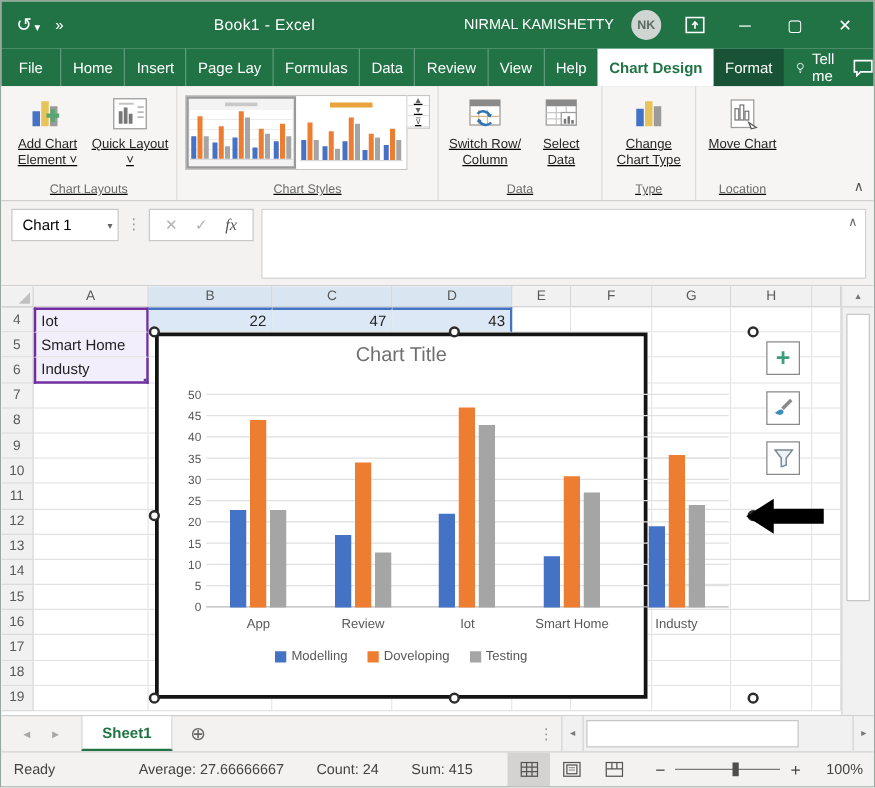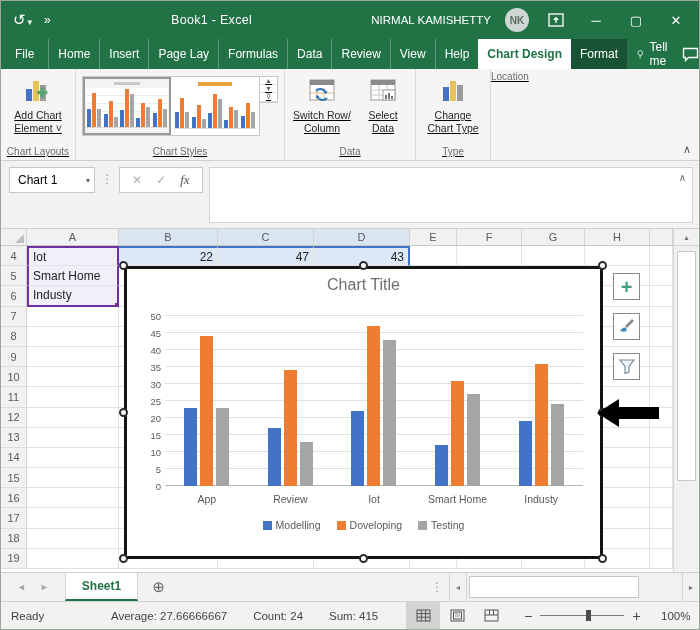--- a/index.html
+++ b/index.html
@@ -76,21 +76,21 @@
   .cell.purple.pbot::after { content:""; position:absolute; right:-3px; bottom:-3px; width:5px; height:5px; background:#7030a0; }
   .cell.blue { background:#dce8f5; border-top:2px solid #4472c4; }
   .cell.blue.bright { border-right:2px solid #4472c4; }
 
   
   .vscroll { position:absolute; top:0; right:0; width:26px; bottom:0; background:#f1f1f1; border-left:1px solid #d4d4d4; }
   .vscroll .varr { height:17px; background:#f1f1f1; border-bottom:1px solid #d4d4d4; display:flex; align-items:center; justify-content:center; font-size:7px; color:#777; cursor:pointer; }
   .vthumb { position:absolute; left:3px; right:3px; top:22px; height:230px; background:#fff; border:1px solid #c6c6c6; border-radius:1px; }
 
   
-  .chart { position:absolute; left:123px; top:37px; width:479px; height:293px; background:#fff; border:3px solid #141414; z-index:5; }
+  .chart { position:absolute; left:123px; top:37px; width:394px; height:293px; background:#fff; border:3px solid #141414; z-index:5; }
   .chart-title { position:absolute; top:7px; left:0; right:0; text-align:center; font-size:16px; color:#6f6f6f; }
   .plot { position:absolute; left:38px; top:47px; width:418px; height:170px; }
   .gline { position:absolute; left:0; right:0; height:1px; background:#e0e0e0; }
   .gline.zero { background:#b9b9b9; }
   .bars { position:absolute; inset:0; display:flex; align-items:flex-end; }
   .bgroup { flex:1; display:flex; align-items:flex-end; justify-content:center; gap:3px; height:100%; }
   .bar { width:13px; }
   .ylab { position:absolute; font-size:9.5px; color:#595959; width:26px; text-align:right; left:8px; }
   .cats { position:absolute; left:38px; top:224px; width:418px; display:flex; }
   .cat { flex:1; text-align:center; font-size:10.5px; color:#595959; }
@@ -195,20 +195,35 @@
           <span class="bicon">
             <svg width="30" height="28" viewBox="0 0 30 28">
                 <rect x="3" y="12" width="6" height="12" fill="#4472c4"></rect>
                 <rect x="10" y="4" width="6" height="20" fill="#e8c35a"></rect>
                 <rect x="17" y="8" width="6" height="16" fill="#9b9b9b"></rect>
                 <path d="M23 17 h4 v4 h4 v4 h-4 v4 h-4 v-4 h-4 v-4 h4 z" transform="translate(-2,-4) scale(0.85)" fill="#57a773"></path>
               </svg>
           </span>
           <span class="btext">Add Chart Element ˅</span>
         </div>
+        <div class="bigbtn">
+          <span class="bicon">
+            <svg width="30" height="28" viewBox="0 0 30 28">
+                <rect x="2" y="2" width="26" height="24" fill="#fff" stroke="#9b9b9b"></rect>
+                <path d="M6 6 h12" stroke="#c4c4c4" stroke-width="1.5"></path>
+                <rect x="6" y="12" width="3" height="10" fill="#777"></rect>
+                <rect x="10" y="9" width="3" height="13" fill="#777"></rect>
+                <rect x="14" y="14" width="3" height="8" fill="#777"></rect>
+                <rect x="21" y="8" width="5" height="1.5" fill="#bbb"></rect>
+                <rect x="21" y="12" width="5" height="1.5" fill="#bbb"></rect>
+                <rect x="21" y="16" width="5" height="1.5" fill="#bbb"></rect>
+              </svg>
+          </span>
+          <span class="btext">Quick Layout ˅</span>
+        </div>
       </div>
       <div class="rlabel">Chart Layouts</div>
     </div>
 
     <div class="rgroup">
       <div class="rbody">
         <div class="gallery">
           <div class="thumbrow">
             <div class="thumb selected">
               <div class="mini-title"></div>
@@ -325,20 +340,34 @@
                 <rect x="19" y="8" width="6" height="16" fill="#9b9b9b"></rect>
               </svg>
           </span>
           <span class="btext">Change Chart Type</span>
         </div>
       </div>
       <div class="rlabel">Type</div>
     </div>
 
     <div class="rgroup" style="border-right:none">
+      <div class="rbody">
+        <div class="bigbtn">
+          <span class="bicon">
+            <svg width="30" height="28" viewBox="0 0 30 28">
+                <rect x="6" y="3" width="18" height="22" fill="#fff" stroke="#9b9b9b"></rect>
+                <rect x="9" y="10" width="3" height="9" fill="none" stroke="#777"></rect>
+                <rect x="13" y="7" width="3" height="12" fill="none" stroke="#777"></rect>
+                <rect x="17" y="12" width="3" height="7" fill="none" stroke="#777"></rect>
+                <path d="M20 21 l6 4 l-4 1 z" fill="#fff" stroke="#555"></path>
+              </svg>
+          </span>
+          <span class="btext">Move Chart</span>
+        </div>
+      </div>
       <div class="rlabel">Location</div>
     </div>
     <div class="ribbon-collapse">∧</div>
   </div>
 
   <div class="formula">
     <div class="namebox">
       <span>Chart 1</span>
       <span class="nb-drop">▾</span>
     </div>

